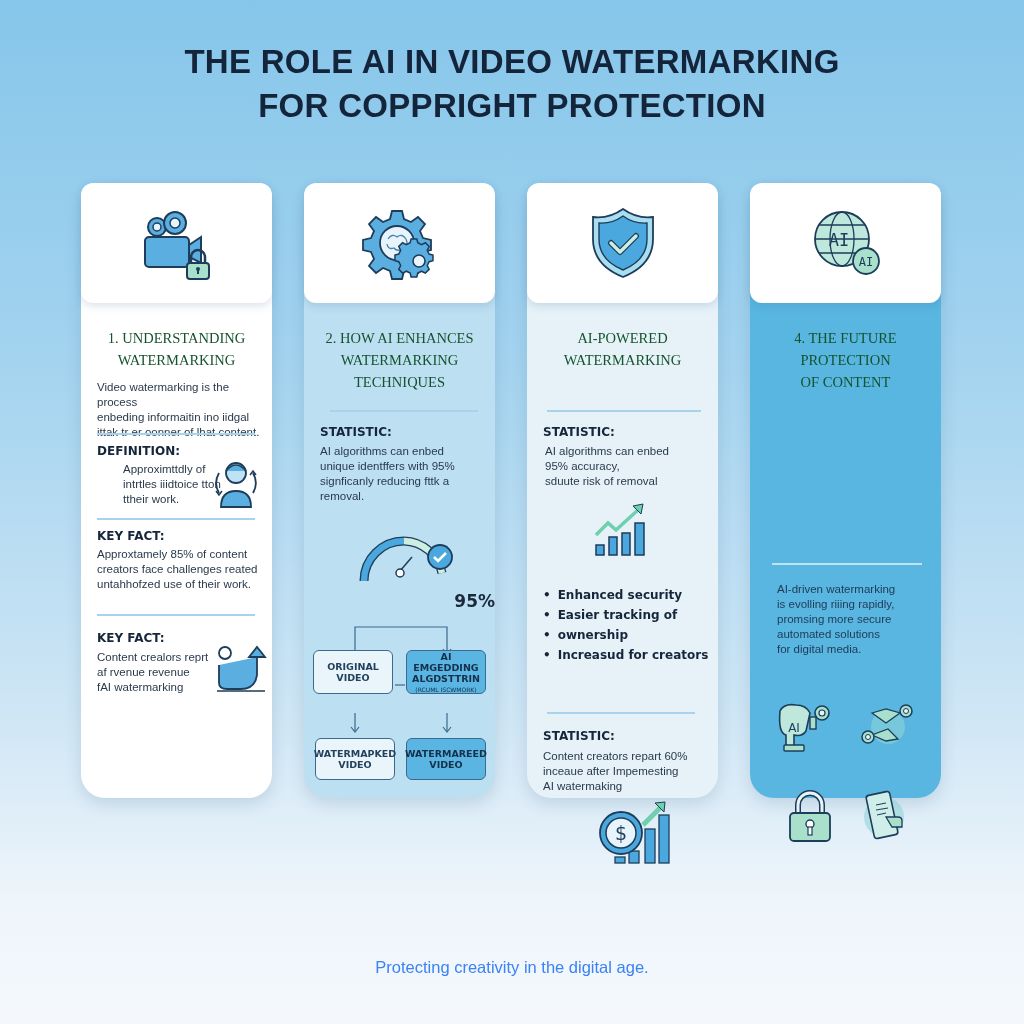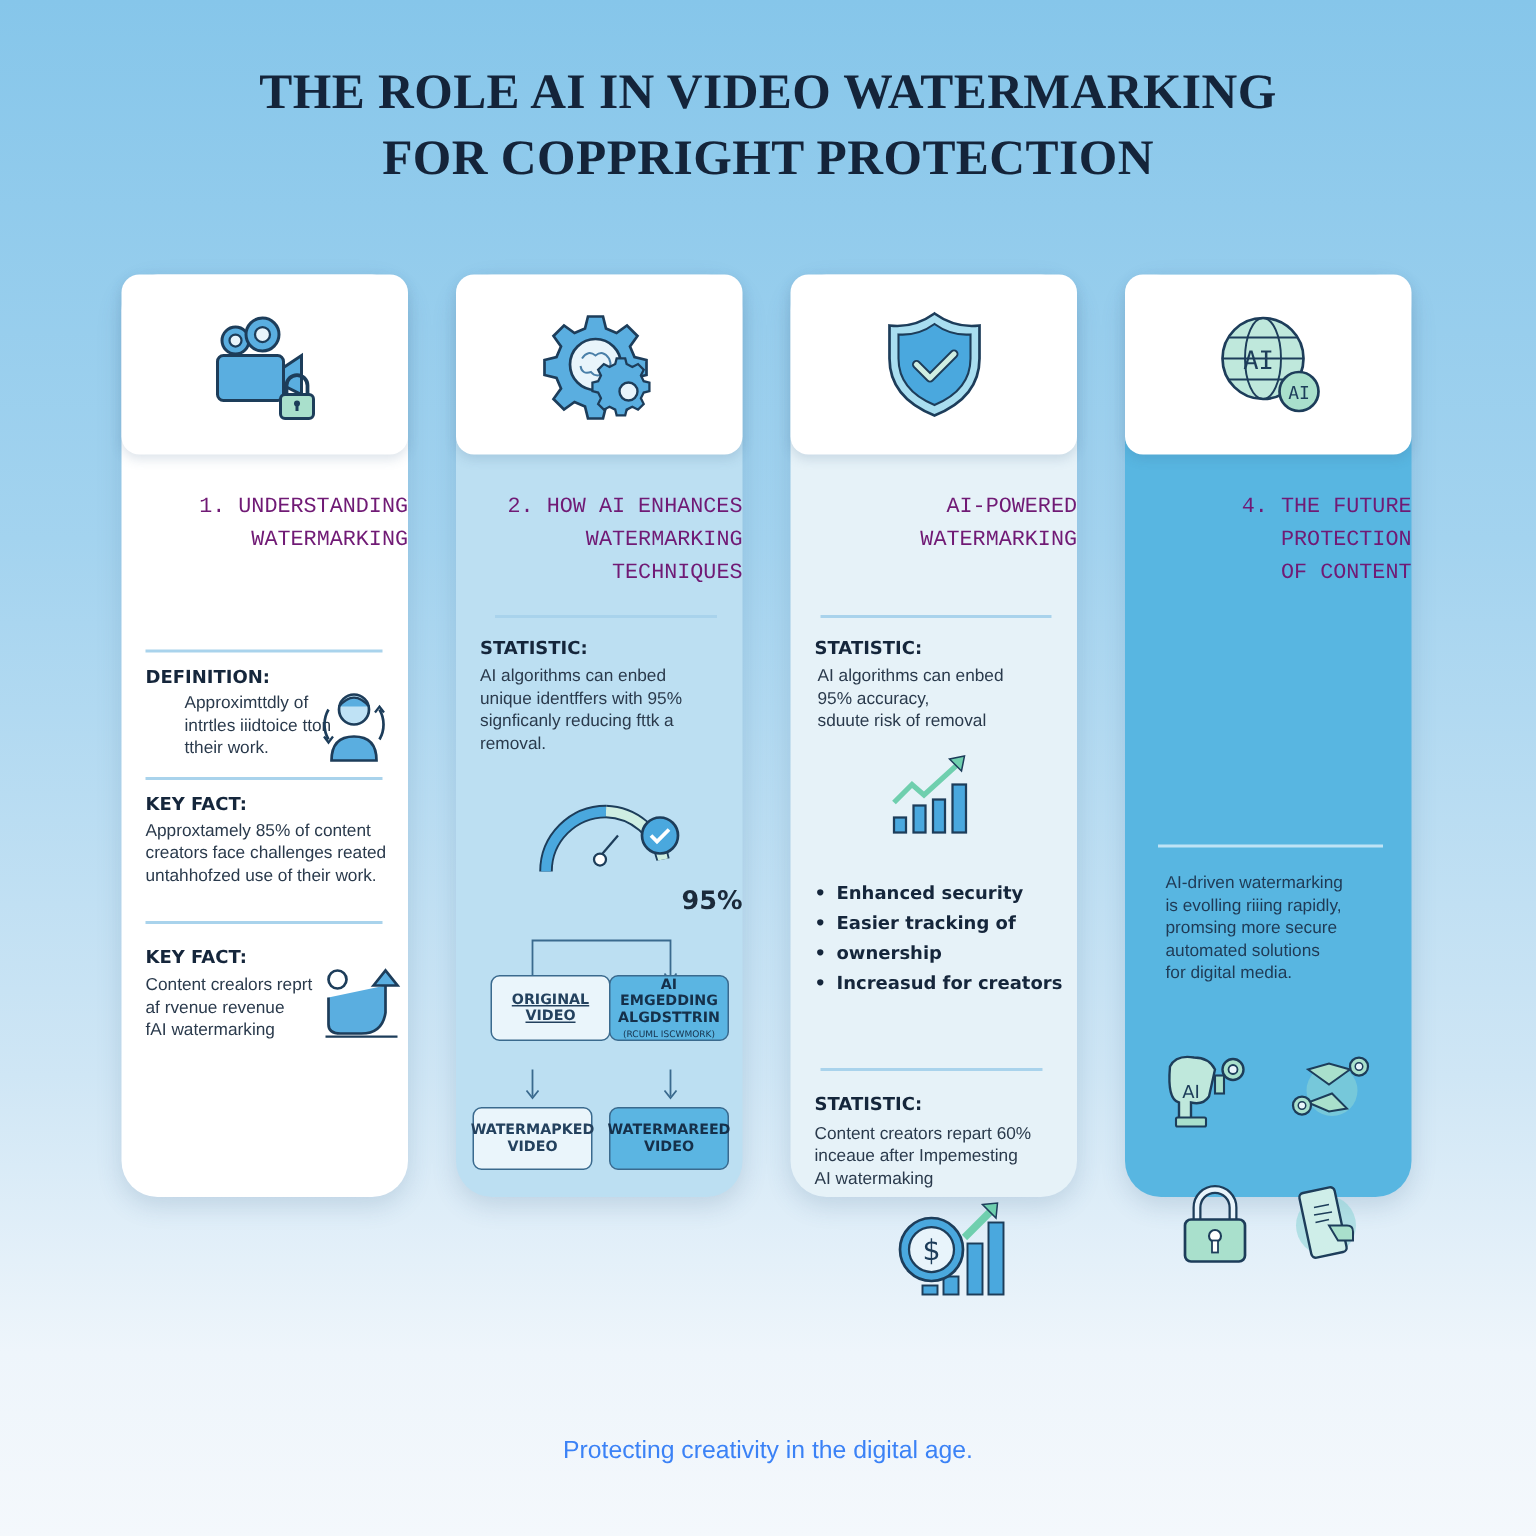--- a/index.html
+++ b/index.html
@@ -5,40 +5,40 @@
   * { box-sizing: border-box; margin: 0; padding: 0; }
   html, body { width: 1024px; height: 1024px; overflow: hidden; }
   body {
     font-family: "Liberation Sans", "DejaVu Sans", sans-serif;
     background: linear-gradient(180deg, #86c6ea 0%, #a3d3ef 35%, #cfe6f5 70%, #eef5fb 88%, #f4f8fc 100%);
     color: #1b2a3a;
     position: relative;
   }
   .title {
     position: absolute; left: 0; top: 40px; width: 1024px;
-    text-align: center; font-family: Liberation Serif, serif; font-weight: bold;
+    text-align: center; font-family: Liberation Sans, sans-serif; font-weight: bold;
     font-size: 33px; line-height: 44px; color: #14243a; letter-spacing: 0.3px;
   }
   .col {
     position: absolute; top: 183px; width: 191px; height: 615px;
     border-radius: 24px; box-shadow: 0 6px 16px rgba(60,100,140,0.18);
   }
   .c1 { left: 81px; background: #ffffff; }
   .c2 { left: 304px; background: #bcdff2; }
   .c3 { left: 527px; background: #e6f2f8; }
   .c4 { left: 750px; background: #58b6e1; }
   .iconcard {
     position: absolute; left: 0; top: 0; width: 191px; height: 120px;
     background: #ffffff; border-radius: 12px;
     box-shadow: 0 3px 8px rgba(60,100,140,0.18);
     display: flex; align-items: center; justify-content: center;
   }
   .heading {
-    position: absolute; left: 0; width: 191px; text-align: right;
-    font-family: Liberation Mono, monospace; font-size: 14.5px; line-height: 22px; color: #701a75;
+    position: absolute; left: 0; width: 191px; text-align: center;
+    font-family: Liberation Serif, serif; font-size: 14.5px; line-height: 22px; color: #14532d;
   }
   .para {
     position: absolute; font-size: 11.5px; line-height: 15px; color: #2a3a4c;
   }
   .lbl {
     position: absolute; font-family: "DejaVu Sans", sans-serif; font-weight: bold;
     font-size: 12px; color: #15263b;
   }
   .rule { position: absolute; height: 2px; background: #a9d3ec; }
   .c4 .rule { background: #bfe3f5; }
@@ -82,20 +82,25 @@
       <path d="M54 60 v-6 a7 7 0 0 1 14 0 v6" fill="none" stroke="#1d3d5a" stroke-width="2.5"></path>
       <rect x="50" y="60" width="22" height="16" rx="3" fill="#a9e0cc" stroke="#1d3d5a" stroke-width="2"></rect>
       <circle cx="61" cy="66" r="2" fill="#1d3d5a"></circle>
       <rect x="60" y="66" width="2" height="5" fill="#1d3d5a"></rect>
     </svg>
   </div>
   <div class="heading" style="top:144px;">
     <div>1. UNDERSTANDING</div>
     <div>WATERMARKING</div>
   </div>
+  <div class="para" style="left:16px; top:197px; width:172px;">
+    <div>Video watermarking is the process</div>
+    <div>enbeding informaitin ino iidgal</div>
+    <div>ittak tr er oonner of lhat content.</div>
+  </div>
   <div class="rule" style="left:16px; top:250px; width:158px;"></div>
 
   <div class="lbl" style="left:16px; top:261px;">DEFINITION:</div>
   <div class="para" style="left:16px; top:279px; width:120px;margin-left:26px;">
     <div>Approximttdly of</div>
     <div>intrtles iiidtoice tton</div>
     <div>ttheir work.</div>
   </div>
   <svg style="position:absolute; left:130px; top:272px;" width="50" height="54" viewBox="0 0 50 54">
     <path d="M8 18 a20 20 0 0 0 0 20" fill="none" stroke="#1d3d5a" stroke-width="1.8"></path>
@@ -171,21 +176,21 @@
 
   <svg style="position:absolute; left:0; top:430px;" width="191" height="140" viewBox="0 0 191 140">
     <path d="M51 45 V14 H143 V40" fill="none" stroke="#3a6a8e" stroke-width="1.2"></path>
     <path d="M139 36 l4 5 l4 -5" fill="none" stroke="#3a6a8e" stroke-width="1.2"></path>
     <line x1="91" y1="72" x2="101" y2="72" stroke="#3a6a8e" stroke-width="1.2"></line>
     <line x1="51" y1="100" x2="51" y2="118" stroke="#3a6a8e" stroke-width="1.2"></line>
     <path d="M47 114 l4 5 l4 -5" fill="none" stroke="#3a6a8e" stroke-width="1.2"></path>
     <line x1="143" y1="100" x2="143" y2="118" stroke="#3a6a8e" stroke-width="1.2"></line>
     <path d="M139 114 l4 5 l4 -5" fill="none" stroke="#3a6a8e" stroke-width="1.2"></path>
   </svg>
-  <div class="flowbox fb-light" style="left:23px; top:467px; height:44px;text-decoration:underline;">
+  <div class="flowbox fb-light" style="left:9px; top:467px; height:44px;">
     <div>ORIGINAL</div>
     <div>VIDEO</div>
   </div>
   <div class="flowbox fb-dark" style="left:102px; top:467px; height:44px;">
     <div>AI EMGEDDING</div>
     <div>ALGDSTTRIN</div>
     <div class="fb-small">(RCUML ISCWMORK)</div>
   </div>
   <div class="flowbox fb-light" style="left:11px; top:555px; height:42px;">
     <div>WATERMAPKED</div>

